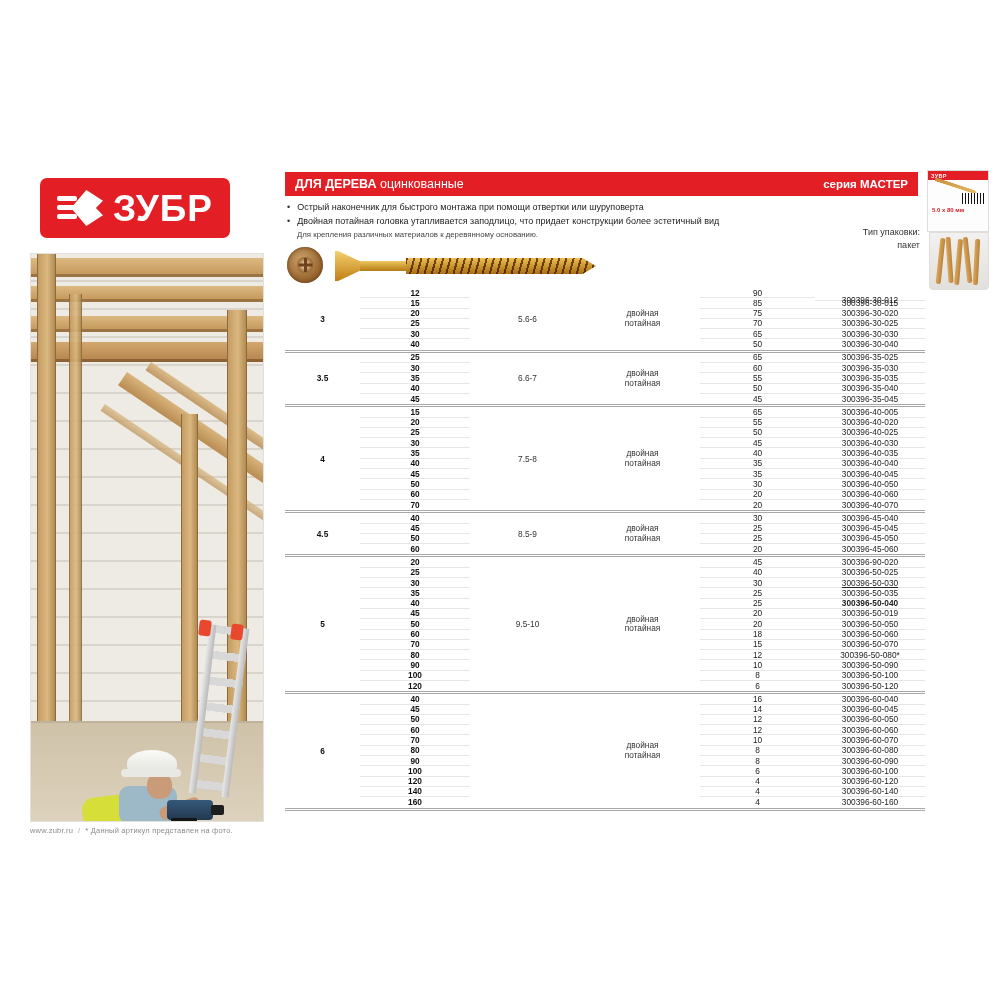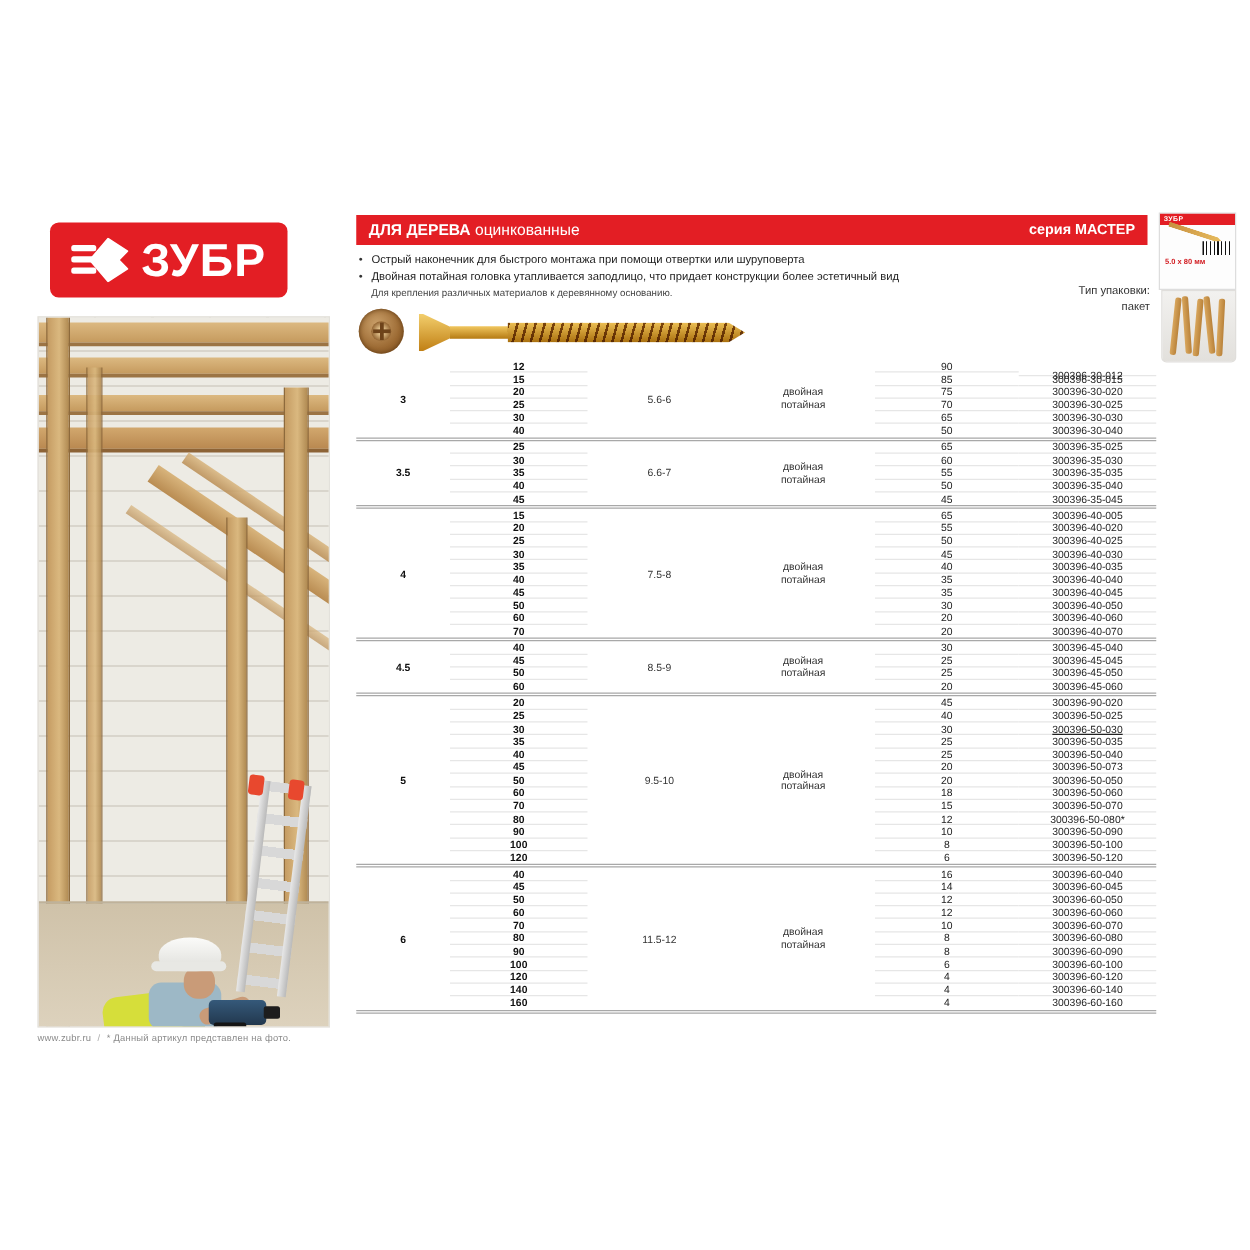--- a/index.html
+++ b/index.html
@@ -341,24 +341,24 @@
           <div class="t-cell t-qty" style="grid-area: 2 / 5;">40</div>
           <div class="t-cell t-art" style="grid-area: 2 / 6;">300396-50-025</div>
           <div class="t-cell t-len" style="grid-area: 3 / 2;">30</div>
           <div class="t-cell t-qty" style="grid-area: 3 / 5;">30</div>
           <div class="t-cell t-art" style="grid-area: 3 / 6; text-decoration: underline;">300396-50-030</div>
           <div class="t-cell t-len" style="grid-area: 4 / 2;">35</div>
           <div class="t-cell t-qty" style="grid-area: 4 / 5;">25</div>
           <div class="t-cell t-art" style="grid-area: 4 / 6;">300396-50-035</div>
           <div class="t-cell t-len" style="grid-area: 5 / 2;">40</div>
           <div class="t-cell t-qty" style="grid-area: 5 / 5;">25</div>
-          <div class="t-cell t-art" style="grid-area: 5 / 6;">300396-50-040</div>
+          <div class="t-cell t-art" style="grid-area: 5 / 6; font-weight: bold;">300396-50-040</div>
           <div class="t-cell t-len" style="grid-area: 6 / 2;">45</div>
           <div class="t-cell t-qty" style="grid-area: 6 / 5;">20</div>
-          <div class="t-cell t-art" style="grid-area: 6 / 6;">300396-50-073</div>
+          <div class="t-cell t-art" style="grid-area: 6 / 6;">300396-50-019</div>
           <div class="t-cell t-len" style="grid-area: 7 / 2;">50</div>
           <div class="t-cell t-qty" style="grid-area: 7 / 5;">20</div>
           <div class="t-cell t-art" style="grid-area: 7 / 6;">300396-50-050</div>
           <div class="t-cell t-len" style="grid-area: 8 / 2;">60</div>
           <div class="t-cell t-qty" style="grid-area: 8 / 5;">18</div>
           <div class="t-cell t-art" style="grid-area: 8 / 6;">300396-50-060</div>
           <div class="t-cell t-len" style="grid-area: 9 / 2;">70</div>
           <div class="t-cell t-qty" style="grid-area: 9 / 5;">15</div>
           <div class="t-cell t-art" style="grid-area: 9 / 6;">300396-50-070</div>
           <div class="t-cell t-len" style="grid-area: 10 / 2;">80</div>
@@ -369,21 +369,20 @@
           <div class="t-cell t-art" style="grid-area: 11 / 6;">300396-50-090</div>
           <div class="t-cell t-len" style="grid-area: 12 / 2;">100</div>
           <div class="t-cell t-qty" style="grid-area: 12 / 5;">8</div>
           <div class="t-cell t-art" style="grid-area: 12 / 6;">300396-50-100</div>
           <div class="t-cell t-len t-last" style="grid-area: 13 / 2;">120</div>
           <div class="t-cell t-qty t-last" style="grid-area: 13 / 5;">6</div>
           <div class="t-cell t-art t-last" style="grid-area: 13 / 6;">300396-50-120</div>
         </div>
         <div class="t-group">
           <div class="t-cell t-diam" style="grid-area: 1 / 1 / span 11;">6</div>
-          <div class="t-cell t-head-d" style="grid-area: 1 / 3 / span 11;">11.5-12</div>
           <div class="t-cell t-head-t" style="grid-area: 1 / 4 / span 11;">
             <div>двойная</div>
             <div>потайная</div>
           </div>
           <div class="t-cell t-len" style="grid-area: 1 / 2;">40</div>
           <div class="t-cell t-qty" style="grid-area: 1 / 5;">16</div>
           <div class="t-cell t-art" style="grid-area: 1 / 6;">300396-60-040</div>
           <div class="t-cell t-len" style="grid-area: 2 / 2;">45</div>
           <div class="t-cell t-qty" style="grid-area: 2 / 5;">14</div>
           <div class="t-cell t-art" style="grid-area: 2 / 6;">300396-60-045</div>

